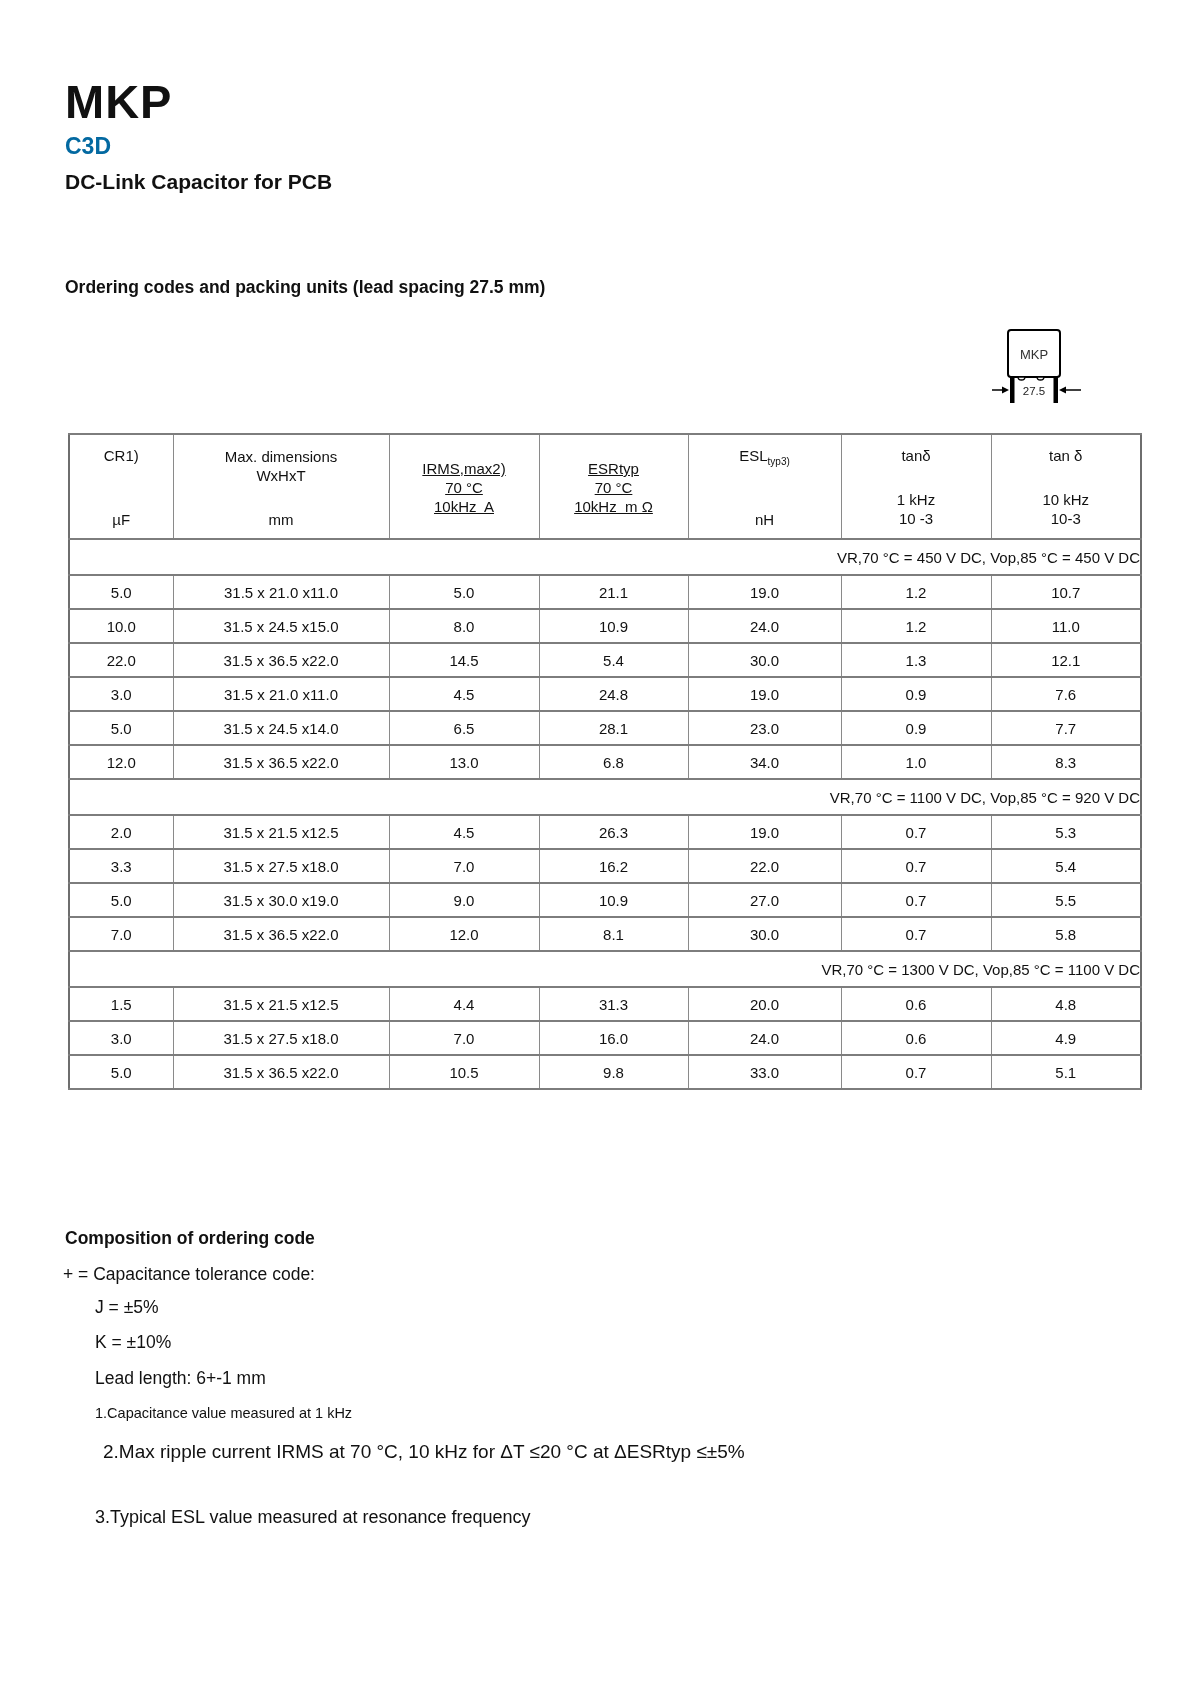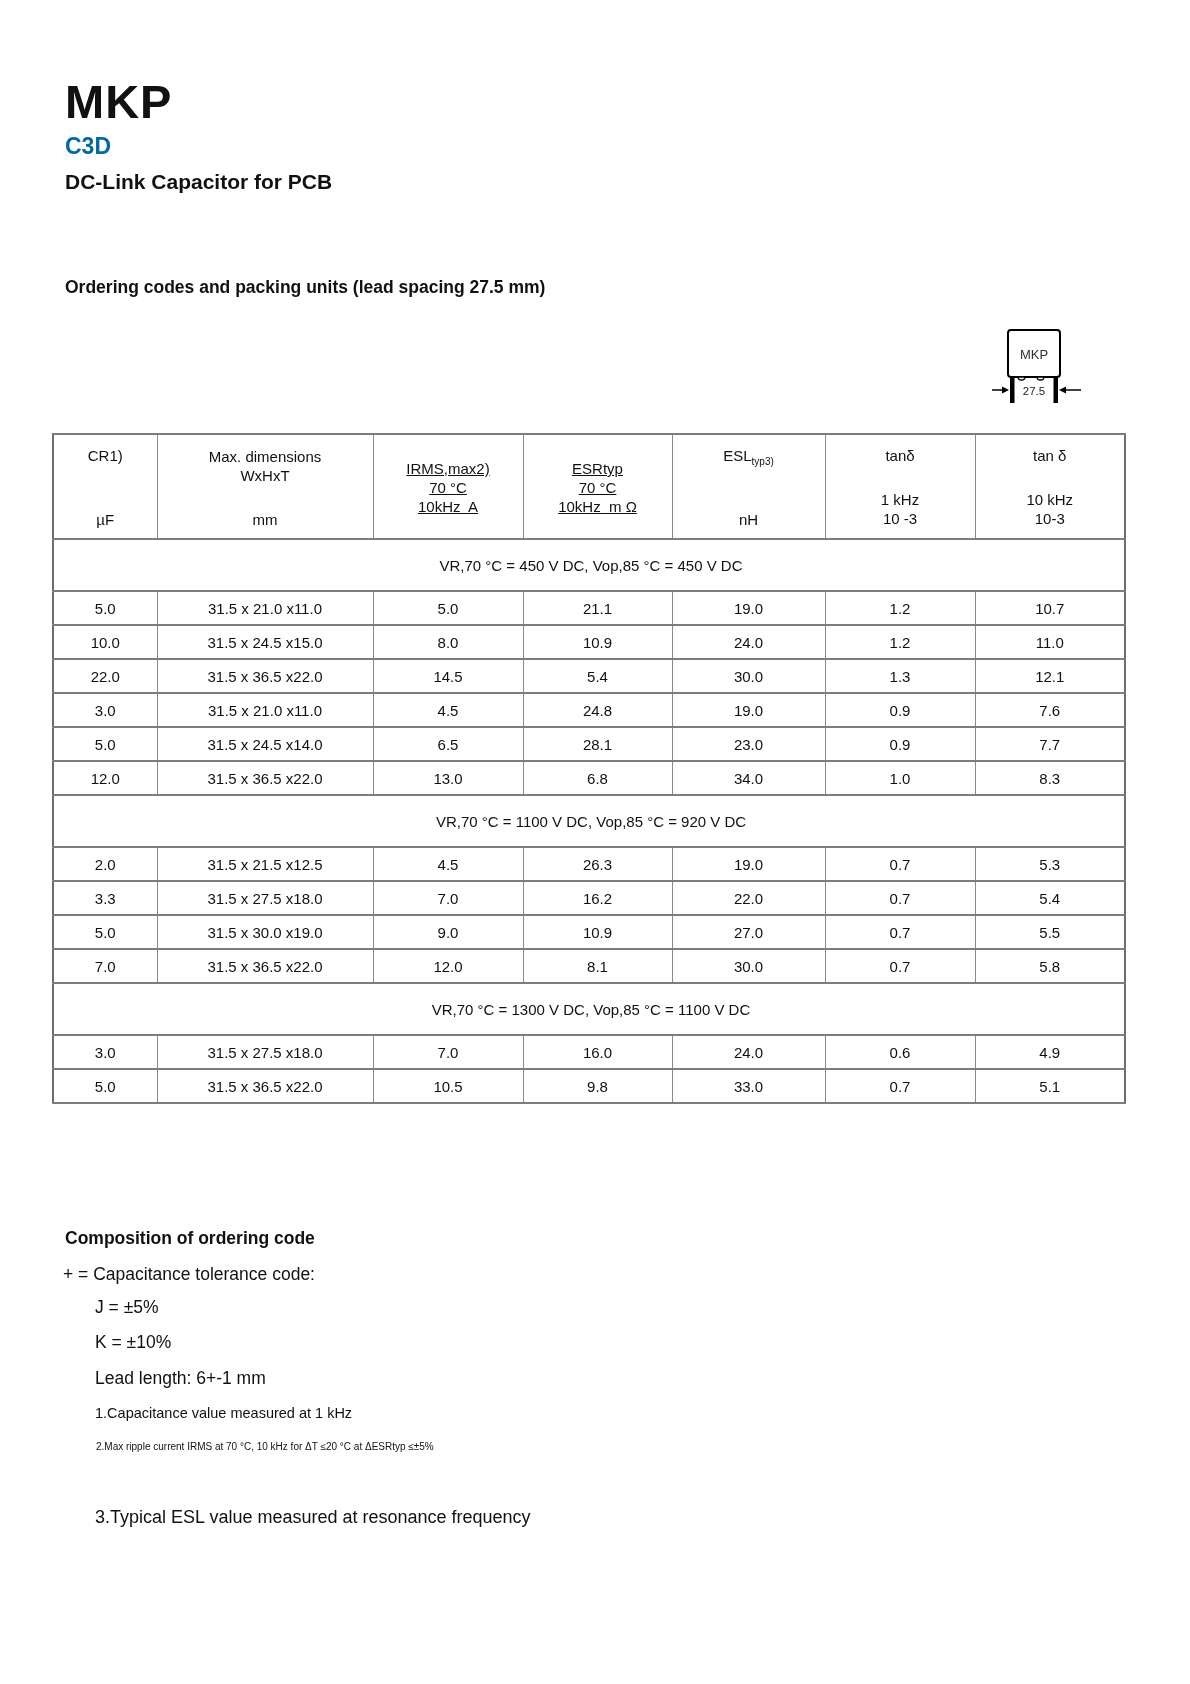--- a/index.html
+++ b/index.html
@@ -27,21 +27,21 @@
   .ordering-heading {
     position: absolute; left: 65px; top: 277px;
     font-size: 17.5px; font-weight: bold;
   }
 
   
   .cap-diagram { position: absolute; left: 990px; top: 326px; }
 
   
   table.specs {
-    position: absolute; left: 52px; top: 433px;
+    position: absolute; left: 68px; top: 433px;
     width: 1072px;
     border-collapse: collapse;
     table-layout: fixed;
     font-size: 15px;
     color: #111;
   }
   table.specs col.c1 { width: 104px; }
   table.specs col.c2 { width: 216px; }
   table.specs col.c3 { width: 150px; }
   table.specs col.c4 { width: 149px; }
@@ -81,35 +81,35 @@
     padding-top: 12px;
     line-height: 19px;
     text-decoration: underline;
   }
   .th-lines { line-height: 19px; }
   .prewrap { white-space: pre-wrap; }
   sub.typ { font-size: 10px; vertical-align: sub; }
 
   table.specs tr.data-row td { height: 34px; }
   table.specs tr.section-row td {
-    height: 52px;
-    text-align: center;
+    height: 36px;
+    text-align: right;
     padding-left: 4px;
     margin-left: 12px;
   }
 
   
   .abs { position: absolute; }
   .comp-heading { left: 65px; top: 1228px; font-size: 17.5px; font-weight: bold; }
   .tol-intro    { left: 63px; top: 1264px; font-size: 17.5px; }
   .tol-j        { left: 95px; top: 1297px; font-size: 17.5px; }
   .tol-k        { left: 95px; top: 1332px; font-size: 17.5px; }
   .lead-len     { left: 95px; top: 1368px; font-size: 17.5px; }
   .note-1       { left: 95px; top: 1405px; font-size: 14.5px; }
-  .note-2       { left: 96px; top: 1441px; font-size: 10px; }
+  .note-2       { left: 103px; top: 1441px; font-size: 19px; }
   .note-3       { left: 95px; top: 1477px; font-size: 18px; margin-top: 30px; }
 </style>
 </head>
 <body>
 
 <div class="page">
 
   <div class="hdr">
     <div class="brand">MKP</div>
     <div class="series">C3D</div>
@@ -299,20 +299,29 @@
         <td>8.1</td>
         <td>30.0</td>
         <td>0.7</td>
         <td>5.8</td>
       </tr>
 
       <tr class="section-row">
         <td colspan="7">VR,70 °C = 1300 V DC, Vop,85 °C = 1100 V DC</td>
       </tr>
       <tr class="data-row">
+        <td>1.5</td>
+        <td>31.5 x 21.5 x12.5</td>
+        <td>4.4</td>
+        <td>31.3</td>
+        <td>20.0</td>
+        <td>0.6</td>
+        <td>4.8</td>
+      </tr>
+      <tr class="data-row">
         <td>3.0</td>
         <td>31.5 x 27.5 x18.0</td>
         <td>7.0</td>
         <td>16.0</td>
         <td>24.0</td>
         <td>0.6</td>
         <td>4.9</td>
       </tr>
       <tr class="data-row">
         <td>5.0</td>

